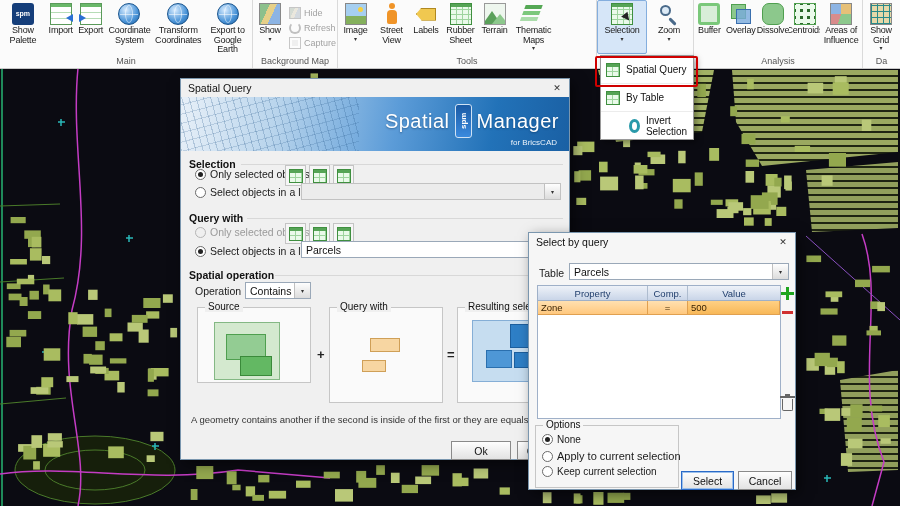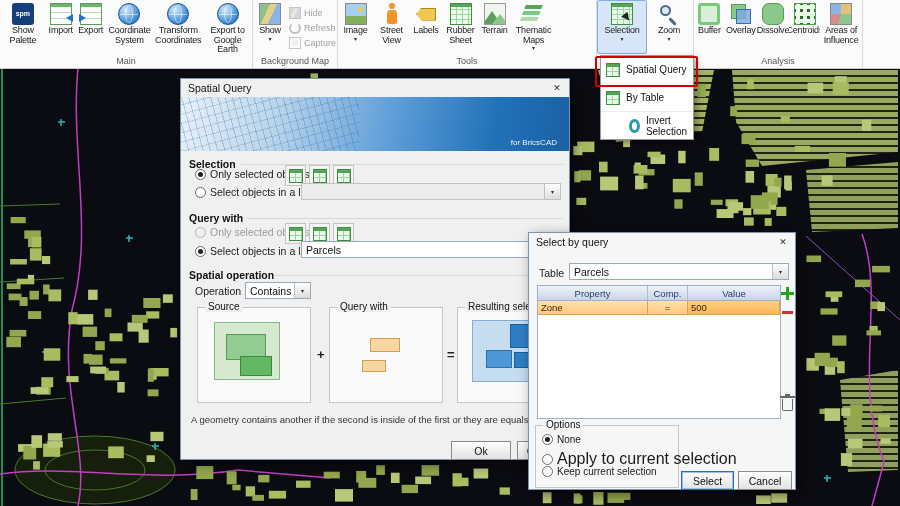--- a/index.html
+++ b/index.html
@@ -559,29 +559,46 @@
         <div class="rbtn" style="width:42px">
           <span class="icbox">
               <span class="ic ic22 ic-areas"></span>
             </span>
           <span class="rlabel">Areas of Influence</span>
         </div>
       </div>
       <div class="rgroup-label">Analysis</div>
     </div>
 
+    <div class="rgroup" style="left:863px;width:37px;border-right:none">
+      <div class="rbtns">
+        <div class="rbtn" style="width:36px">
+          <span class="icbox">
+              <span class="ic ic22 ic-showgrid"></span>
+            </span>
+          <span class="rlabel">Show Grid</span>
+          <span class="caret">▾</span>
+        </div>
+      </div>
+      <div class="rgroup-label">Da</div>
+    </div>
   </div>
 
   <div class="dlg" id="dlg-sq">
     <div class="dlg-title">
       <span>Spatial Query</span>
       <span class="dlg-close">✕</span>
     </div>
     <div class="banner">
       <div class="banner-lines"></div>
+      <div class="banner-text">
+        <span class="bw">Spatial</span>
+        <span class="blogo">spm</span>
+        <span class="bw">Manager</span>
+      </div>
       <span class="bsub">for BricsCAD</span>
     </div>
 
     <div class="sec" style="left:8px;top:79px">Selection</div>
     <div class="sec-line" style="left:60px;top:85px;width:322px"></div>
     <div class="radio-row" style="left:14px;top:89px">
       <span class="radio on"></span>
       <span class="rtext">Only selected objects</span>
     </div>
     <div class="mini-toolbar" style="left:104px;top:86px">
@@ -631,21 +648,21 @@
     </div>
 
     <div class="sec" style="left:8px;top:190px">Spatial operation</div>
     <div class="sec-line" style="left:94px;top:196px;width:288px"></div>
     <div style="position:absolute;left:14px;top:206px;font-size:10.5px;color:#1a1a1a">Operation</div>
     <div class="combo" style="left:64px;top:203px;width:66px">
       <span class="cval">Contains</span>
       <span class="dd">▾</span>
     </div>
 
-    <div class="gbox" style="left:16px;top:228px;width:114px;height:96px">
+    <div class="gbox" style="left:16px;top:228px;width:114px;height:76px">
       <span class="gbox-label">Source</span>
       <div class="shp" style="left:16px;top:14px;width:66px;height:58px;background:#d4e9cf;border-color:#84b884"></div>
       <div class="shp" style="left:28px;top:26px;width:40px;height:26px;background:#93cc93;border-color:#4f9f4f"></div>
       <div class="shp" style="left:42px;top:48px;width:32px;height:20px;background:#63b863;border-color:#3a8a3a"></div>
     </div>
     <div class="op-sym" style="left:136px;top:268px">+</div>
     <div class="gbox" style="left:148px;top:228px;width:114px;height:96px">
       <span class="gbox-label">Query with</span>
       <div class="shp" style="left:40px;top:30px;width:30px;height:14px;background:#f7d6a2;border-color:#cf9f57"></div>
       <div class="shp" style="left:32px;top:52px;width:24px;height:12px;background:#f7d6a2;border-color:#cf9f57"></div>
@@ -717,21 +734,21 @@
     </div>
 
     <div class="gbox" style="left:6px;top:192px;width:144px;height:63px;background:#f6f6f6">
       <span class="gbox-label">Options</span>
       <div class="radio-row" style="left:6px;top:8px">
         <span class="radio on"></span>
         <span class="rtext" style="font-size:10px">None</span>
       </div>
       <div class="radio-row" style="left:6px;top:24px">
         <span class="radio"></span>
-        <span class="rtext" style="font-size:16px">Apply to current selection</span>
+        <span class="rtext" style="font-size:11px">Apply to current selection</span>
       </div>
       <div class="radio-row" style="left:6px;top:40px">
         <span class="radio"></span>
         <span class="rtext" style="font-size:10px">Keep current selection</span>
       </div>
     </div>
 
     <div class="btn primary" style="left:152px;top:238px;width:53px">Select</div>
     <div class="btn" style="left:209px;top:238px;width:54px">Cancel</div>
   </div>

